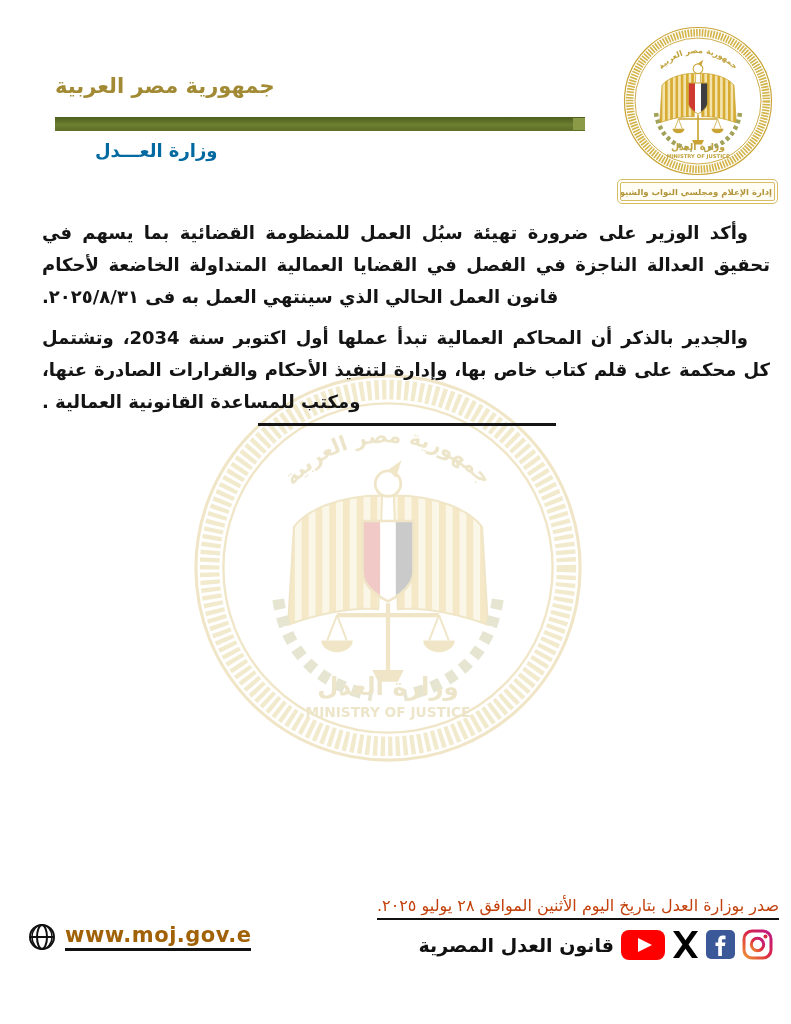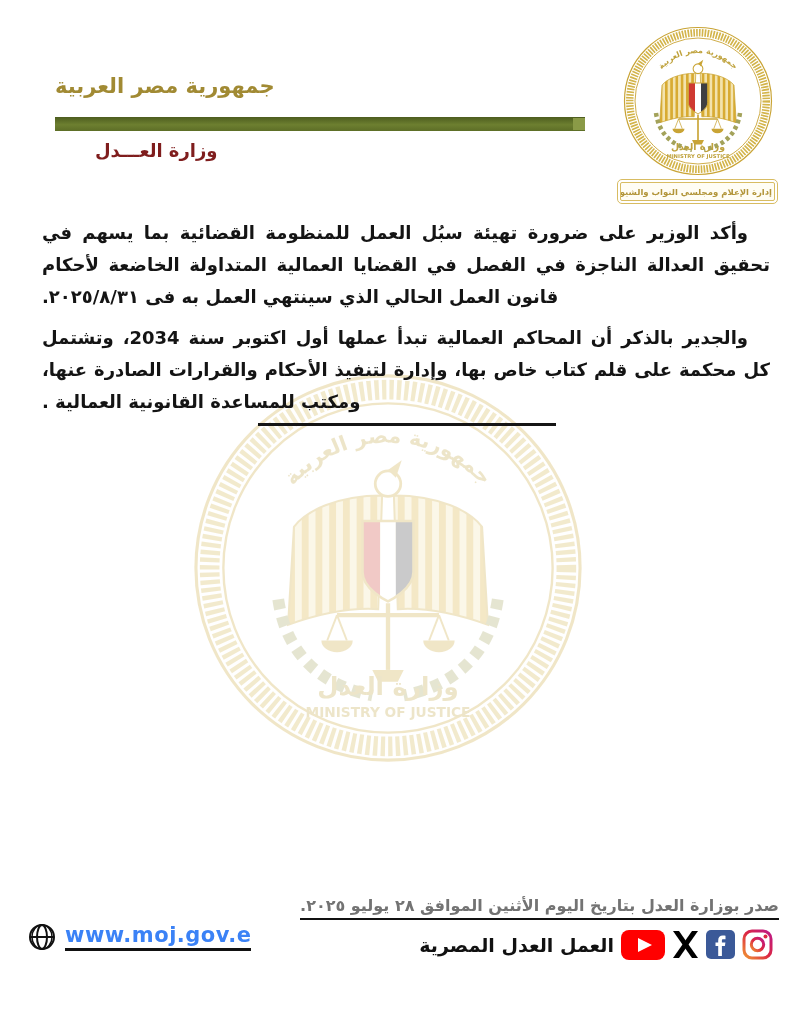--- a/index.html
+++ b/index.html
@@ -16,21 +16,21 @@
   }
   .green-bar {
     position:absolute; left:55px; top:117px; width:530px; height:14px;
     background:linear-gradient(180deg,#4d5d1f 0%,#6d7f30 55%,#5d6e27 100%);
   }
   .green-bar .bar-tail {
     position:absolute; right:0; top:1px; bottom:1px; width:12px; background:#8a9a47;
   }
   .ministry-title {
     position:absolute; left:95px; top:140px;
-    font-size:18px; font-weight:bold; color:#7f1d1d; direction:rtl; white-space:nowrap;
+    font-size:18px; font-weight:bold; color:#0369a1; direction:rtl; white-space:nowrap;
   }
   
   .seal-wrap { position:absolute; left:620px; top:26px; width:155px; text-align:center; }
   .seal-wrap svg.seal { width:150px; height:150px; display:block; margin:0 auto; }
   .seal-banner {
     margin-top:6px; padding:4px 2px 3px;
     border:1px solid #d8bc62; outline:1px solid #d8bc62; outline-offset:2px;
     background:#fffdf4; border-radius:2px;
     font-size:8.5px; font-weight:bold; color:#b2953a; direction:rtl; white-space:nowrap; overflow:hidden;
   }
@@ -48,35 +48,35 @@
   }
   .body-text p { margin:0; text-indent:22px; }
   .body-text p + p { margin-top:9px; }
   .divider {
     position:absolute; left:258px; top:423px; width:298px; height:2.5px;
     background:#151515; z-index:1;
   }
   
   .issued-line {
     position:absolute; right:12px; top:896px; z-index:1;
-    direction:rtl; font-size:16px; font-weight:bold; color:#737373;
+    direction:rtl; font-size:16px; font-weight:normal; color:#c2410c;
     border-bottom:2px solid #111; padding-bottom:3px; white-space:nowrap;
   }
   .brand-row {
     position:absolute; right:18px; top:929px; z-index:1;
     display:flex; align-items:center; gap:7px;
   }
   .brand-text { font-size:19px; font-weight:bold; direction:rtl; white-space:nowrap; color:#111; }
   .icon-btn { display:block; cursor:pointer; }
   .website-row {
     position:absolute; left:28px; top:923px; z-index:1;
     display:flex; align-items:center; gap:9px;
   }
   .website-link {
-    font-size:21px; font-weight:bold; color:#3b82f6; text-decoration:none;
+    font-size:21px; font-weight:bold; color:#a16207; text-decoration:none;
     border-bottom:3px solid #111; padding-bottom:1px; letter-spacing:0.5px; cursor:pointer;
   }
 </style>
 </head>
 <body>
 
 <svg width="0" height="0" style="position:absolute" aria-hidden="true">
   <defs>
     <pattern id="goldStripes" width="7" height="12" patternUnits="userSpaceOnUse">
       <rect width="7" height="12" fill="#f3e3ad"></rect>
@@ -155,21 +155,21 @@
   <div class="body-text">
     <p>وأكد الوزير على ضرورة تهيئة سبُل العمل للمنظومة القضائية بما يسهم في تحقيق العدالة الناجزة في الفصل في القضايا العمالية المتداولة الخاضعة لأحكام قانون العمل الحالي الذي سينتهي العمل به فى ٢٠٢٥/٨/٣١.</p>
     <p>والجدير بالذكر أن المحاكم العمالية تبدأ عملها أول اكتوبر سنة 2034، وتشتمل كل محكمة على قلم كتاب خاص بها، وإدارة لتنفيذ الأحكام والقرارات الصادرة عنها، ومكتب للمساعدة القانونية العمالية .</p>
   </div>
 
   <div class="divider"></div>
 
   <div class="issued-line">صدر بوزارة العدل بتاريخ اليوم الأثنين  الموافق ٢٨ يوليو ٢٠٢٥.</div>
 
   <div class="brand-row">
-    <span class="brand-text">العمل العدل المصرية</span>
+    <span class="brand-text">قانون العدل المصرية</span>
     <svg class="icon-btn" width="44" height="30" viewBox="0 0 44 30">
       <rect x="0" y="0" width="44" height="30" rx="8" fill="#ff0000"></rect>
       <polygon points="17,8 31,15 17,22" fill="#ffffff"></polygon>
     </svg>
     <svg class="icon-btn" width="27" height="27" viewBox="0 0 27 27">
       <polygon points="1,0 7,0 26,27 20,27" fill="#000000"></polygon>
       <polygon points="20,0 26,0 7,27 1,27" fill="#000000"></polygon>
     </svg>
     <svg class="icon-btn" width="29" height="29" viewBox="0 0 29 29">
       <rect x="0" y="0" width="29" height="29" rx="5" fill="#3b5998"></rect>

